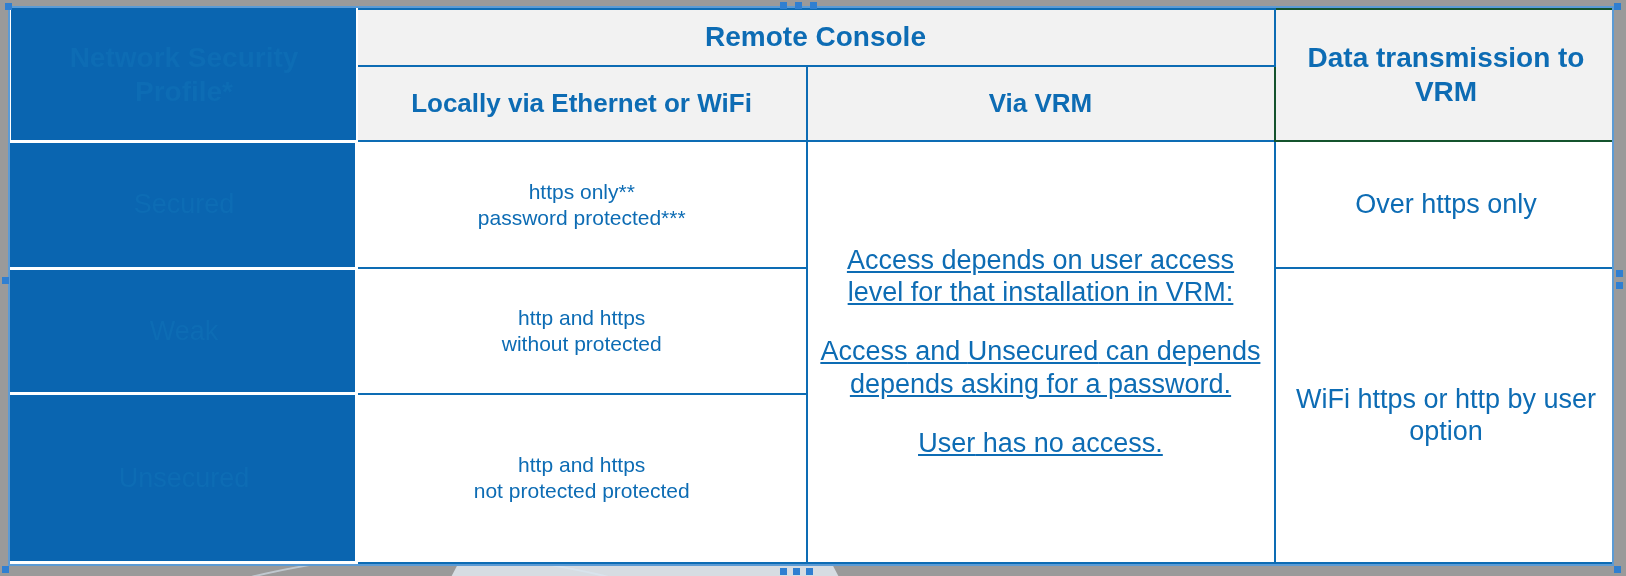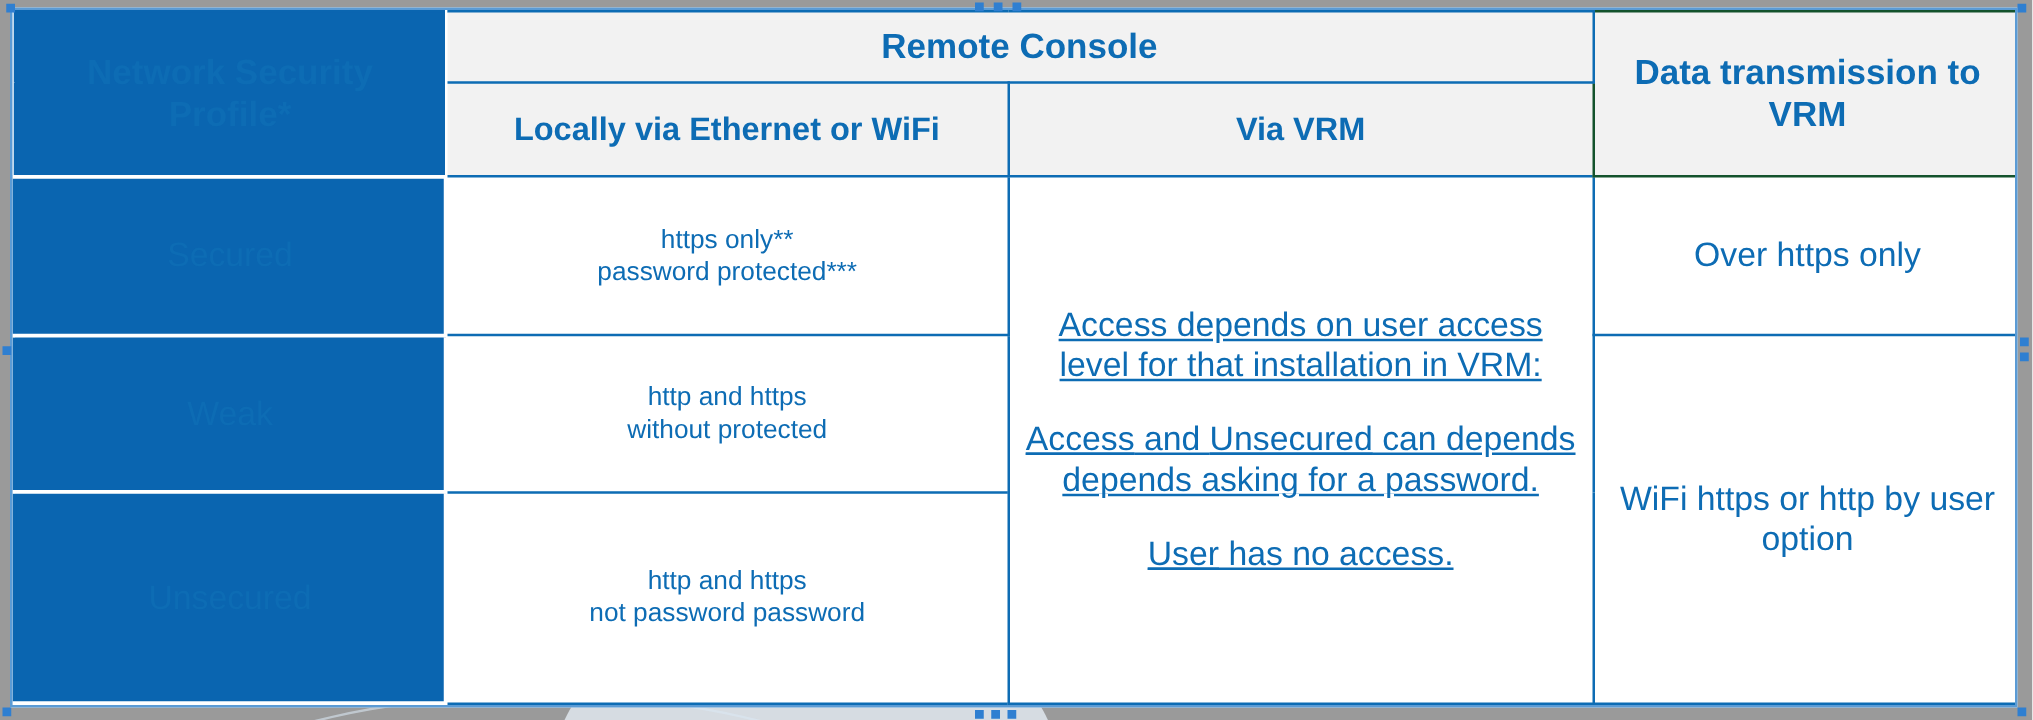--- a/index.html
+++ b/index.html
@@ -209,21 +209,21 @@
             <div>http and https</div>
             <div>without protected</div>
           </td>
           <td class="body-cell data-cell" rowspan="2">WiFi https or http by user option</td>
         </tr>
 
         <tr class="r-unsecured">
           <td class="profile-cell">Unsecured</td>
           <td class="body-cell">
             <div>http and https</div>
-            <div>not password password</div>
+            <div>not protected protected</div>
           </td>
         </tr>
 
       </tbody>
     </table>
   </div>
 
   <div class="handle" style="left:5px;   top:3px;"></div>
   <div class="handle" style="left:780px; top:2px;"></div>
   <div class="handle" style="left:795px; top:2px;"></div>

